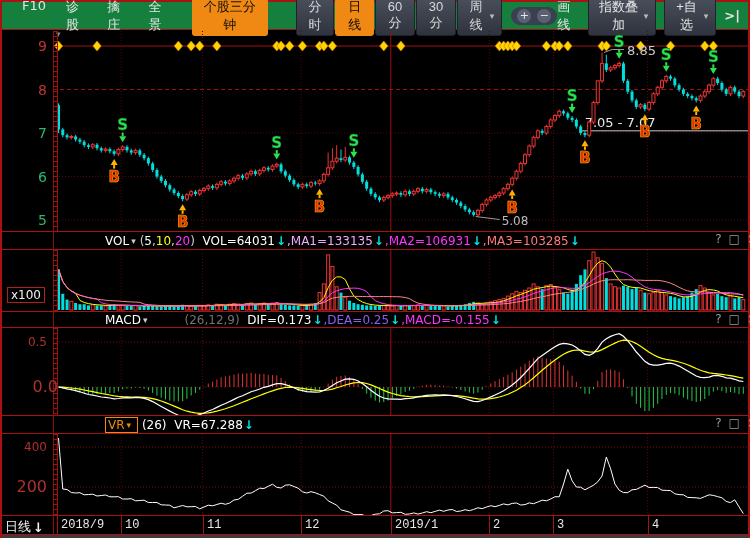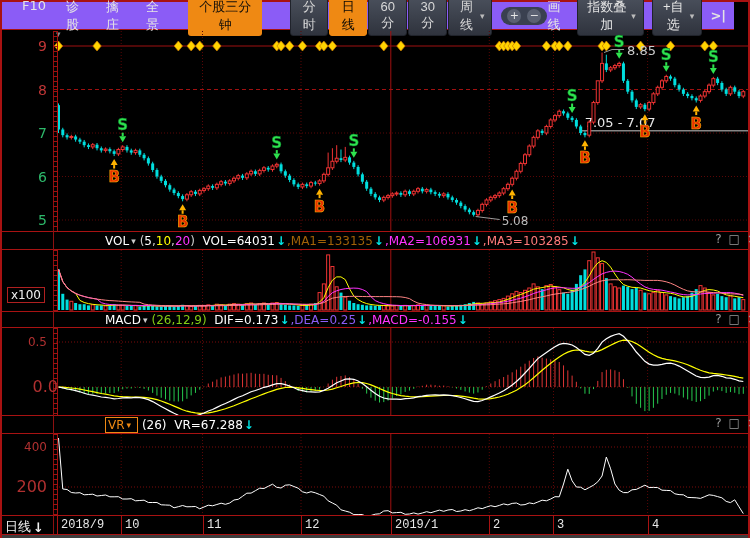--- a/index.html
+++ b/index.html
@@ -1,20 +1,20 @@
 <!DOCTYPE html>
 <html><head>
 <meta charset="utf-8">
 <style>
   html,body{margin:0;padding:0;background:#1a1a1a;}
   #app{position:relative;width:750px;height:538px;background:#000;overflow:hidden;
        font-family:"DejaVu Sans","Liberation Sans",sans-serif;
        box-shadow:inset 0 0 0 2px #a81212;}
   
-  #toolbar{position:absolute;left:2px;top:2px;right:16px;height:27px;background:#8b5cf6;
+  #toolbar{position:absolute;left:2px;top:2px;right:2px;height:27px;background:#15803d;
            border-bottom:1px solid #a81212;display:flex;align-items:center;font-size:13px;color:#e4e4e4;}
   .tb-menu-item{margin-left:20px;cursor:default;}
   .tb-promo{margin-left:22px;background:#ef8913;color:#15100a;padding:2px 8px;border-radius:3px;border:none;font-size:13px;}
   #tb-periods{display:flex;margin-left:28px;}
   .tb-period{background:linear-gradient(#4a505c,#2f333d);border:1px solid #20232b;color:#d8d8d8;
              padding:1px 7px;font-size:13px;border-radius:3px;margin-right:1px;display:flex;align-items:center;}
   .tb-period.active{background:#ef8913;color:#0d0a05;border-color:#ef8913;}
   .tb-caret{font-size:9px;margin-left:3px;color:#bbb;}
   #tb-zoom{margin-left:8px;background:#3a4050;border-radius:10px;padding:2px 6px;display:flex;gap:6px;align-items:center;}
   .tb-zoom-btn{width:14px;height:14px;border-radius:50%;background:#5b6172;color:#e8e8e8;font-size:11px;
@@ -923,36 +923,36 @@
       <span class="ph-seg" style="color: rgb(204, 204, 204);">(</span>
       <span class="ph-seg" style="color: rgb(255, 255, 255);">5</span>
       <span class="ph-seg" style="color: rgb(204, 204, 204);">,</span>
       <span class="ph-seg" style="color: rgb(255, 255, 0);">10</span>
       <span class="ph-seg" style="color: rgb(204, 204, 204);">,</span>
       <span class="ph-seg" style="color: rgb(255, 51, 255);">20</span>
       <span class="ph-seg" style="color: rgb(204, 204, 204);">)</span>
       <span>&nbsp;&nbsp;</span>
       <span class="ph-seg" style="color: rgb(255, 255, 255);">VOL=64031</span>
       <span class="ph-arrow"> ↓</span>
-      <span class="ph-seg" style="color: #a16207;">,MA1=133135</span>
+      <span class="ph-seg" style="color: #f0abfc;">,MA1=133135</span>
       <span class="ph-arrow"> ↓</span>
       <span class="ph-seg" style="color: rgb(255, 51, 255);">,MA2=106931</span>
       <span class="ph-arrow"> ↓</span>
       <span class="ph-seg" style="color: rgb(255, 122, 122);">,MA3=103285</span>
       <span class="ph-arrow"> ↓</span>
       <span class="ph-icons">
         <span>?</span>
         <span>□</span>
         <span>×</span>
       </span>
     </div>
   <div class="pane-header" id="macd-header" style="top:312px;height:15px">
       <span class="ph-name">MACD</span>
       <span class="ph-caret">▾</span>
-      <span class="ph-seg" style="color: #84cc16;">(26,12,9)</span>
+      <span class="ph-seg" style="color: #737373; margin-left: 33px;">(26,12,9)</span>
       <span>&nbsp;&nbsp;</span>
       <span class="ph-seg" style="color: rgb(255, 255, 255);">DIF=0.173</span>
       <span class="ph-arrow"> ↓</span>
       <span class="ph-seg" style="color: #8b5cf6;">,DEA=0.25</span>
       <span class="ph-arrow"> ↓</span>
       <span class="ph-seg" style="color: rgb(255, 51, 255);">,MACD=-0.155</span>
       <span class="ph-arrow"> ↓</span>
       <span class="ph-icons">
         <span>?</span>
         <span>□</span>

